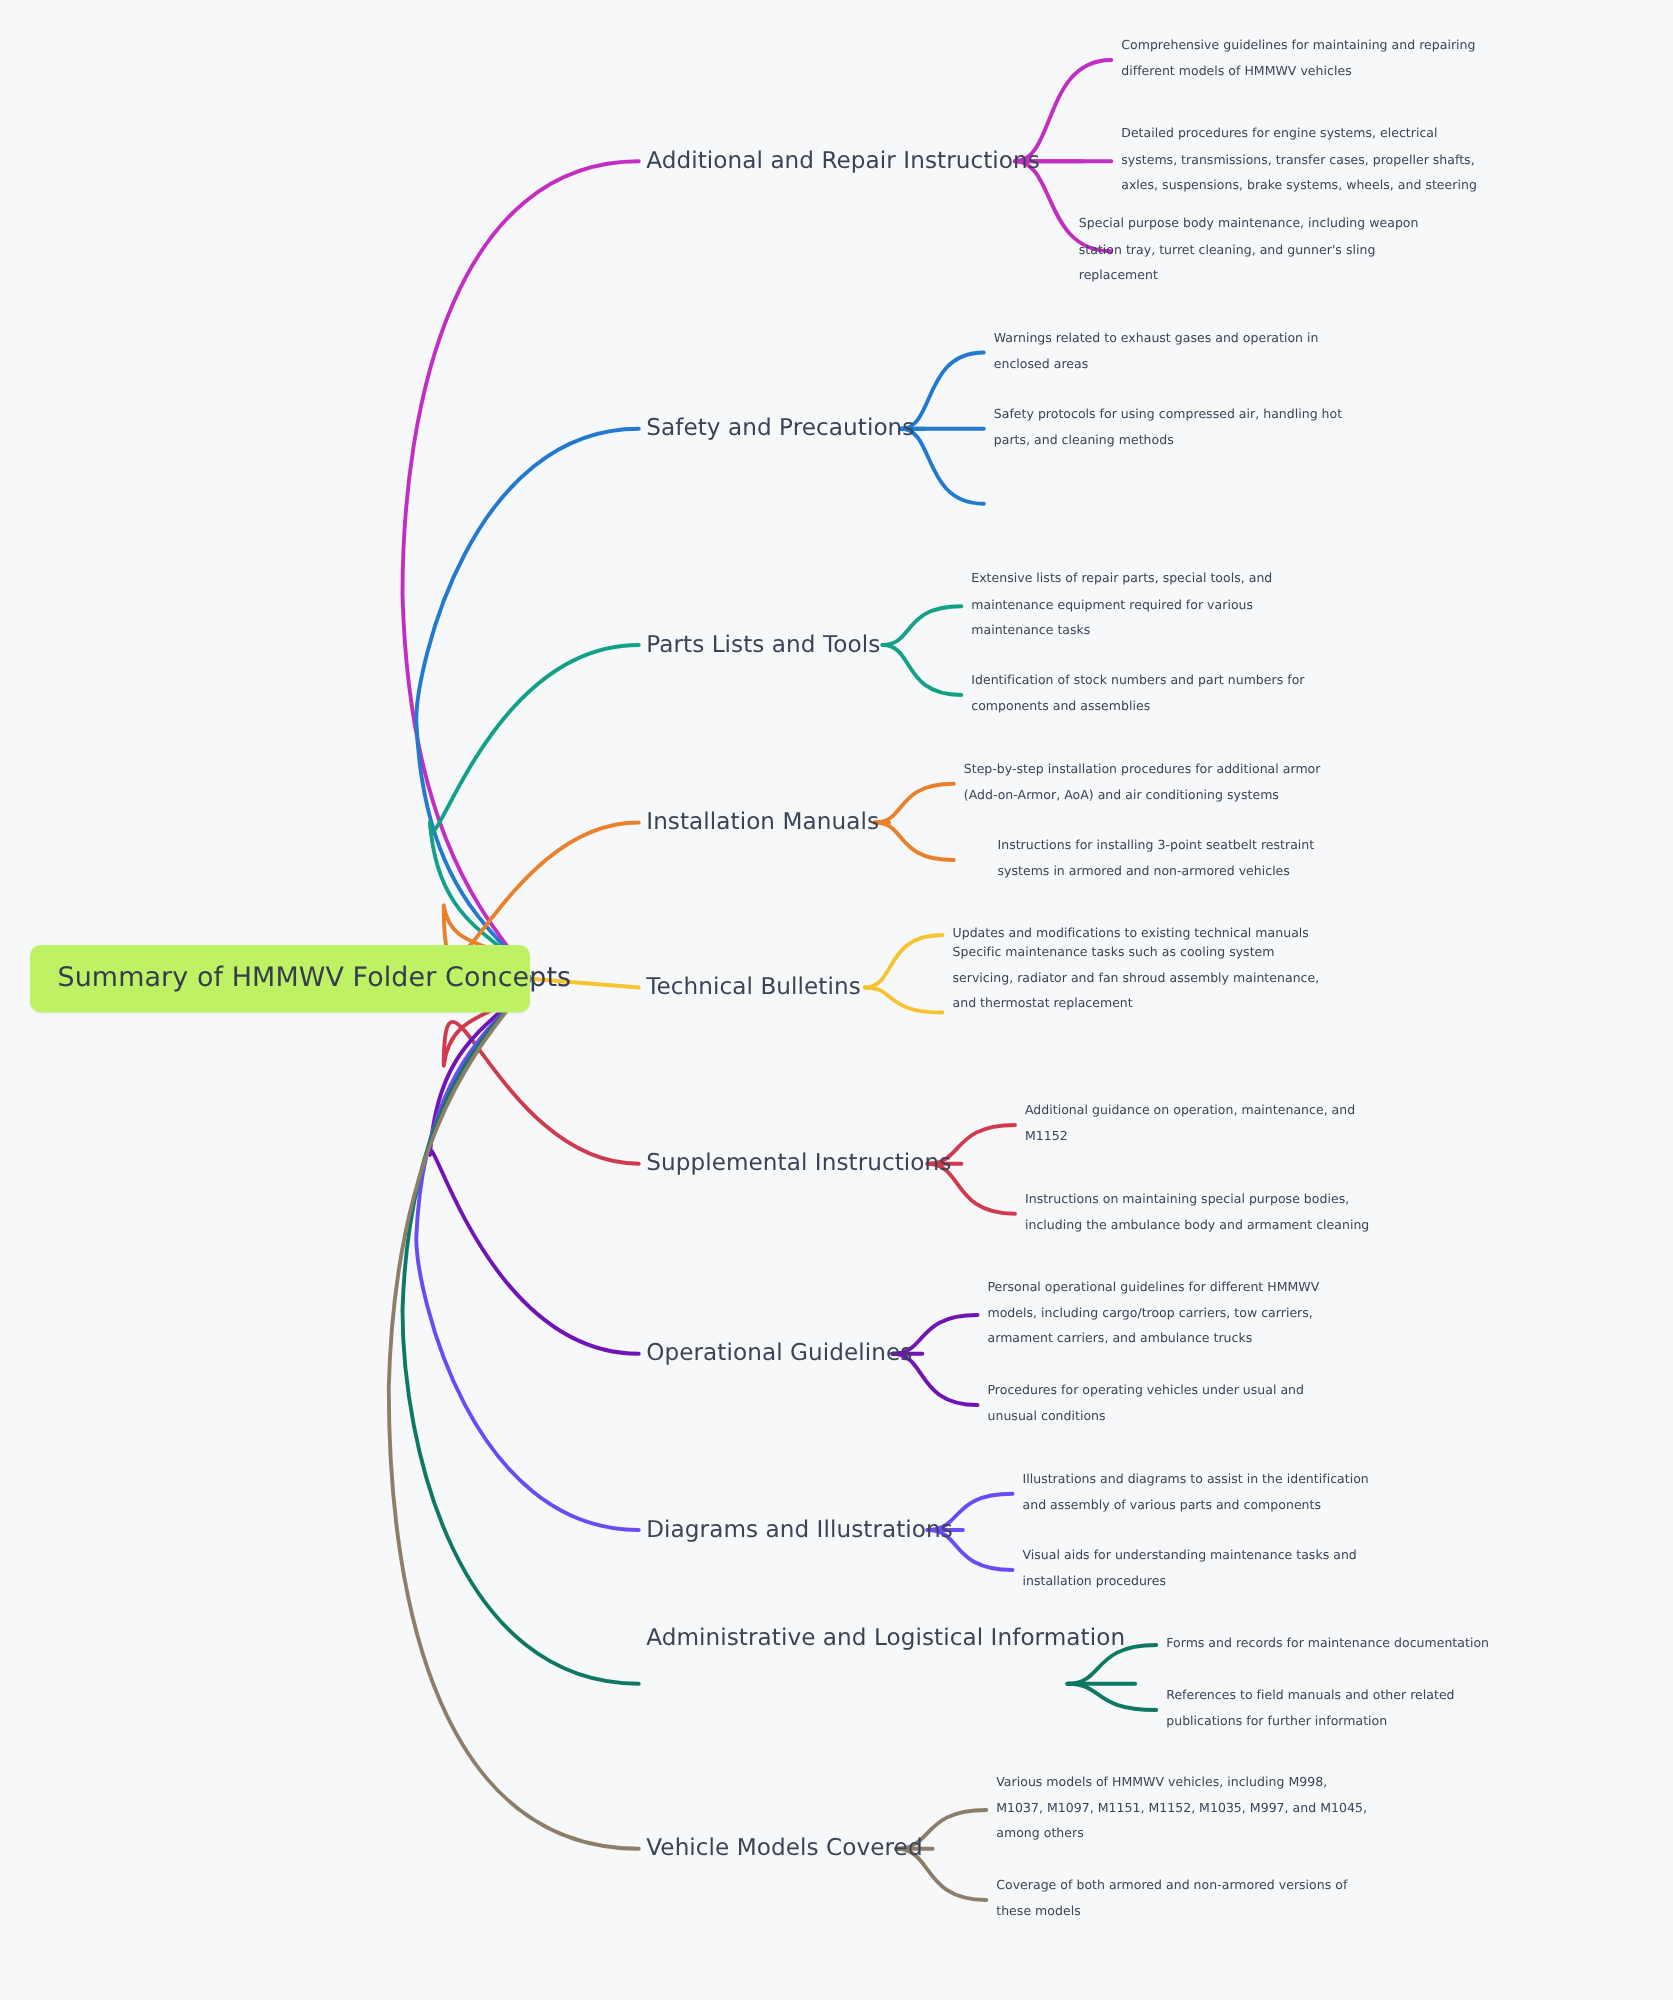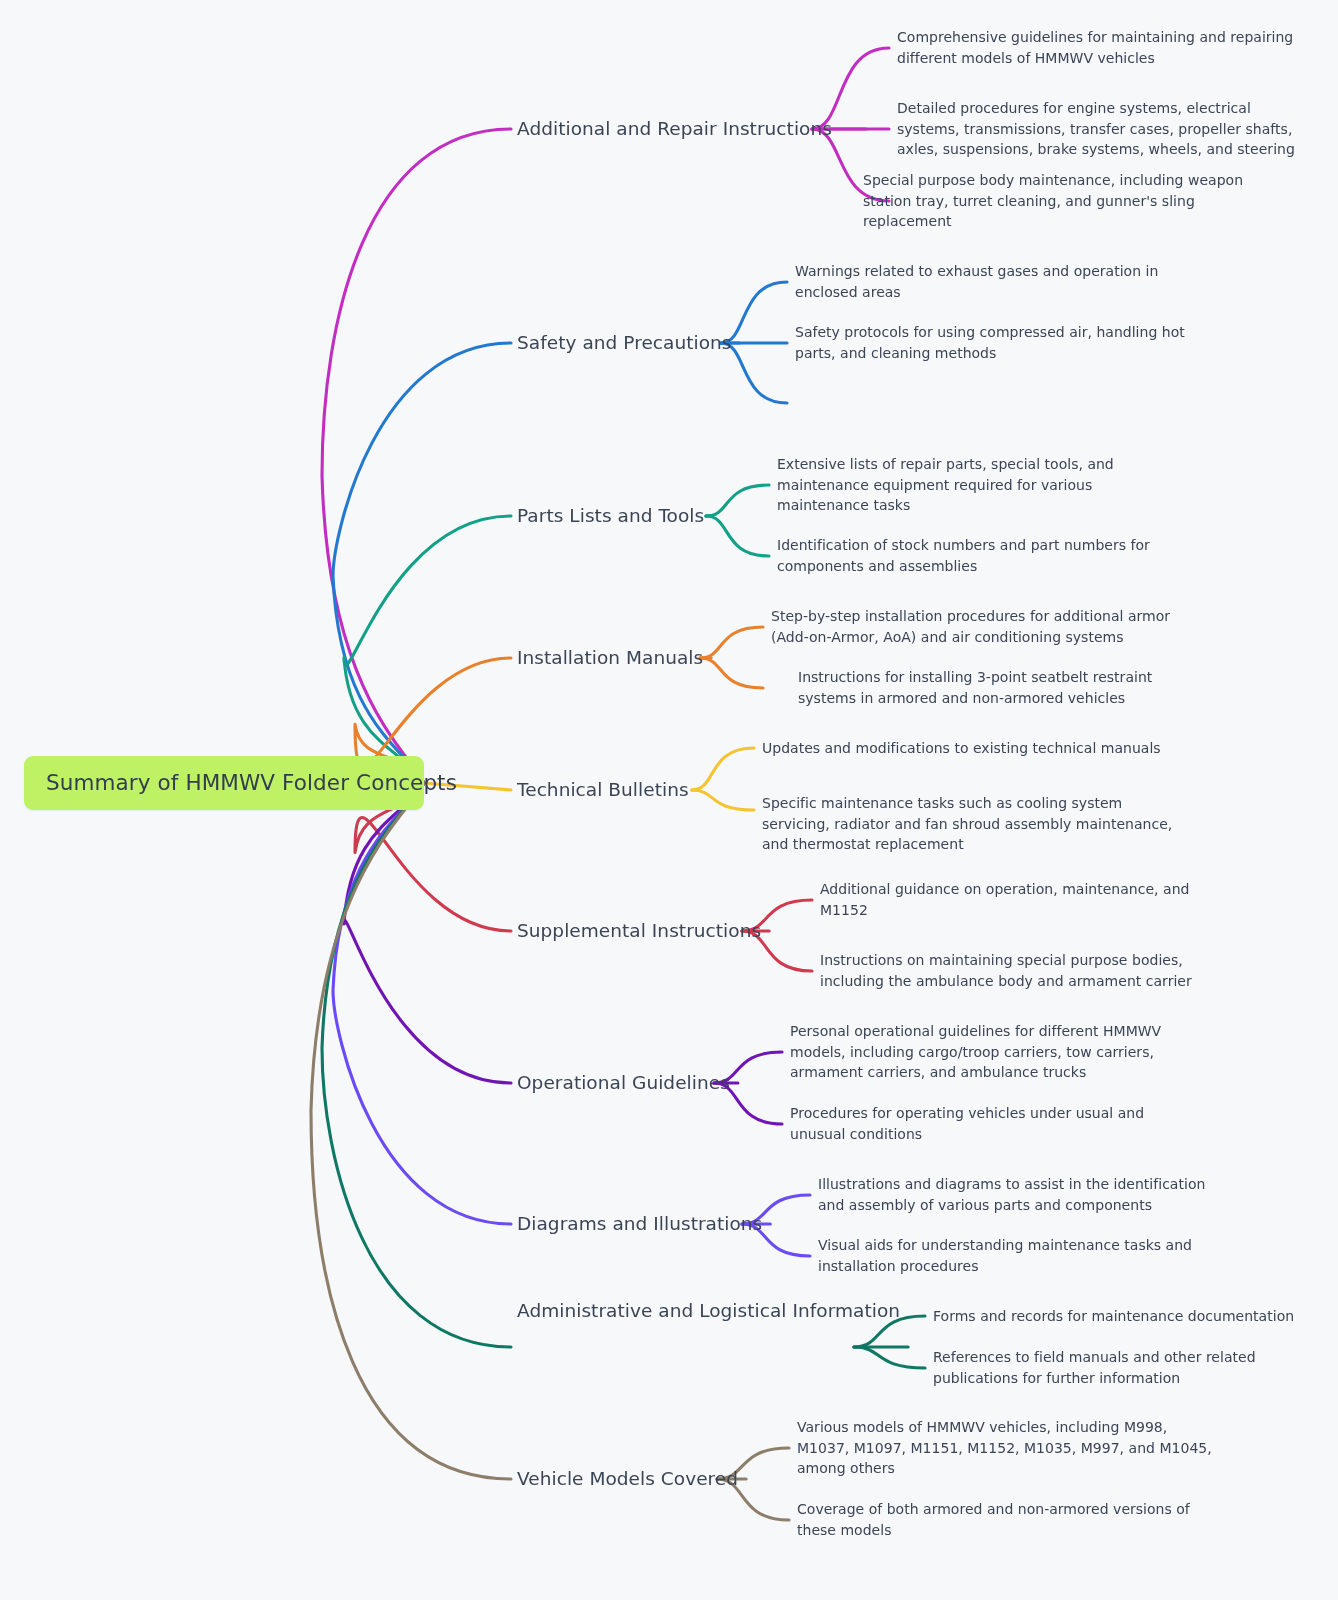--- a/index.html
+++ b/index.html
@@ -56,21 +56,21 @@
     font-size: 18.5px;
     color: #3b4455;
     line-height: 1.15;
     letter-spacing: .05px;
     transform: translateY(-50%);
   }
 
   
   .leaf-node {
     position: absolute;
-    font-size: 14px;
+    font-size: 10px;
     color: #3b4455;
     line-height: 20.7px;
     letter-spacing: .02px;
     transform: translateY(-50%);
   }
   .leaf-node .leaf-line { display: block; }
 </style>
 </head>
 <body>
 
@@ -163,33 +163,33 @@
         <span class="leaf-line">(Add-on-Armor, AoA) and air conditioning systems</span>
       </div>
       <div class="leaf-node" style="left: 771px; top: 688px; margin-left: 27px;">
         <span class="leaf-line">Instructions for installing 3-point seatbelt restraint</span>
         <span class="leaf-line">systems in armored and non-armored vehicles</span>
       </div>
       <div class="branch-node" style="left: 517px; top: 790px;"><span>Technical Bulletins</span></div>
       <div class="leaf-node" style="left: 762px; top: 748px;">
         <span class="leaf-line">Updates and modifications to existing technical manuals</span>
       </div>
-      <div class="leaf-node" style="left: 762px; top: 824px;">
+      <div class="leaf-node" style="left: 762px; top: 784px;">
         <span class="leaf-line">Specific maintenance tasks such as cooling system</span>
         <span class="leaf-line">servicing, radiator and fan shroud assembly maintenance,</span>
         <span class="leaf-line">and thermostat replacement</span>
       </div>
       <div class="branch-node" style="left: 517px; top: 931px;"><span>Supplemental Instructions</span></div>
       <div class="leaf-node" style="left: 820px; top: 900px;">
         <span class="leaf-line">Additional guidance on operation, maintenance, and</span>
         <span class="leaf-line">M1152</span>
       </div>
       <div class="leaf-node" style="left: 820px; top: 971px;">
         <span class="leaf-line">Instructions on maintaining special purpose bodies,</span>
-        <span class="leaf-line">including the ambulance body and armament carrier</span>
+        <span class="leaf-line">including the ambulance body and armament cleaning</span>
       </div>
       <div class="branch-node" style="left: 517px; top: 1083px;"><span>Operational Guidelines</span></div>
       <div class="leaf-node" style="left: 790px; top: 1052px;">
         <span class="leaf-line">Personal operational guidelines for different HMMWV</span>
         <span class="leaf-line">models, including cargo/troop carriers, tow carriers,</span>
         <span class="leaf-line">armament carriers, and ambulance trucks</span>
       </div>
       <div class="leaf-node" style="left: 790px; top: 1124px;">
         <span class="leaf-line">Procedures for operating vehicles under usual and</span>
         <span class="leaf-line">unusual conditions</span>

